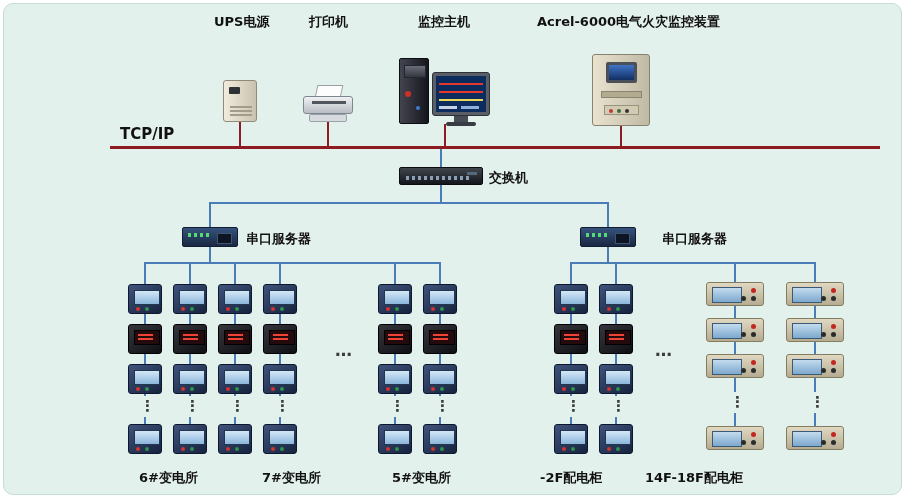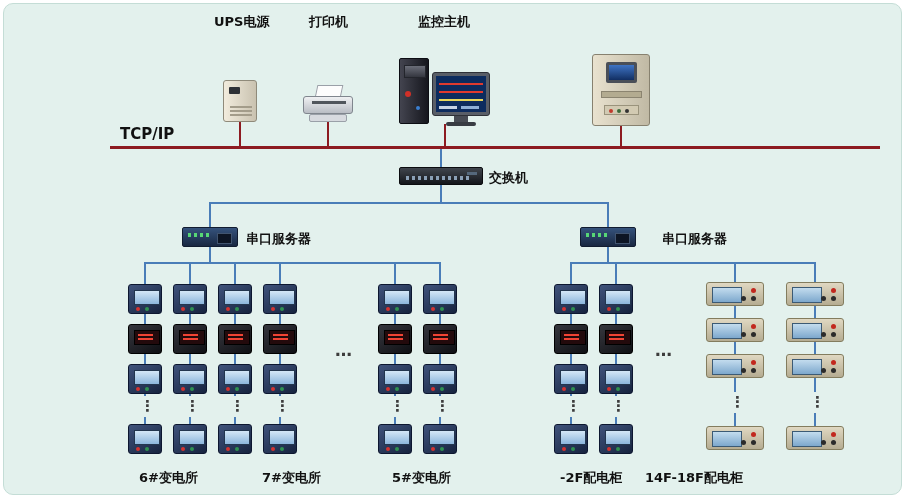--- a/index.html
+++ b/index.html
@@ -95,20 +95,21 @@
 </style>
 </head>
 <body>
 
 <div class="stage">
   <div class="panel"></div>
 
   <div class="lbl" style="left:214px;top:13px">UPS电源</div>
   <div class="lbl" style="left:309px;top:13px">打印机</div>
   <div class="lbl" style="left:418px;top:13px">监控主机</div>
+  <div class="lbl" style="left:537px;top:13px">Acrel-6000电气火灾监控装置</div>
 
   <div class="ups" style="left:223px;top:80px"></div>
 
   <div class="printer" style="left:303px;top:85px">
     <div class="p-paper"></div>
     <div class="p-body"></div>
     <div class="p-tray"></div>
   </div>
 
   <div class="tower" style="left:399px;top:58px"></div>
@@ -221,15 +222,15 @@
   <span class="vdots" style="left:611px;top:396px">⋮</span>
   <span class="vdots" style="left:730px;top:392px">⋮</span>
   <span class="vdots" style="left:810px;top:392px">⋮</span>
 
   <span class="hdots" style="left:335px;top:340px">…</span>
   <span class="hdots" style="left:655px;top:340px">…</span>
 
   <div class="lbl" style="left:139px;top:469px">6#变电所</div>
   <div class="lbl" style="left:262px;top:469px">7#变电所</div>
   <div class="lbl" style="left:392px;top:469px">5#变电所</div>
-  <div class="lbl" style="left:560px;top:469px">-2F配电柜</div>
+  <div class="lbl" style="left:540px;top:469px">-2F配电柜</div>
   <div class="lbl" style="left:645px;top:469px">14F-18F配电柜</div>
 </div>
 
 </body></html>

